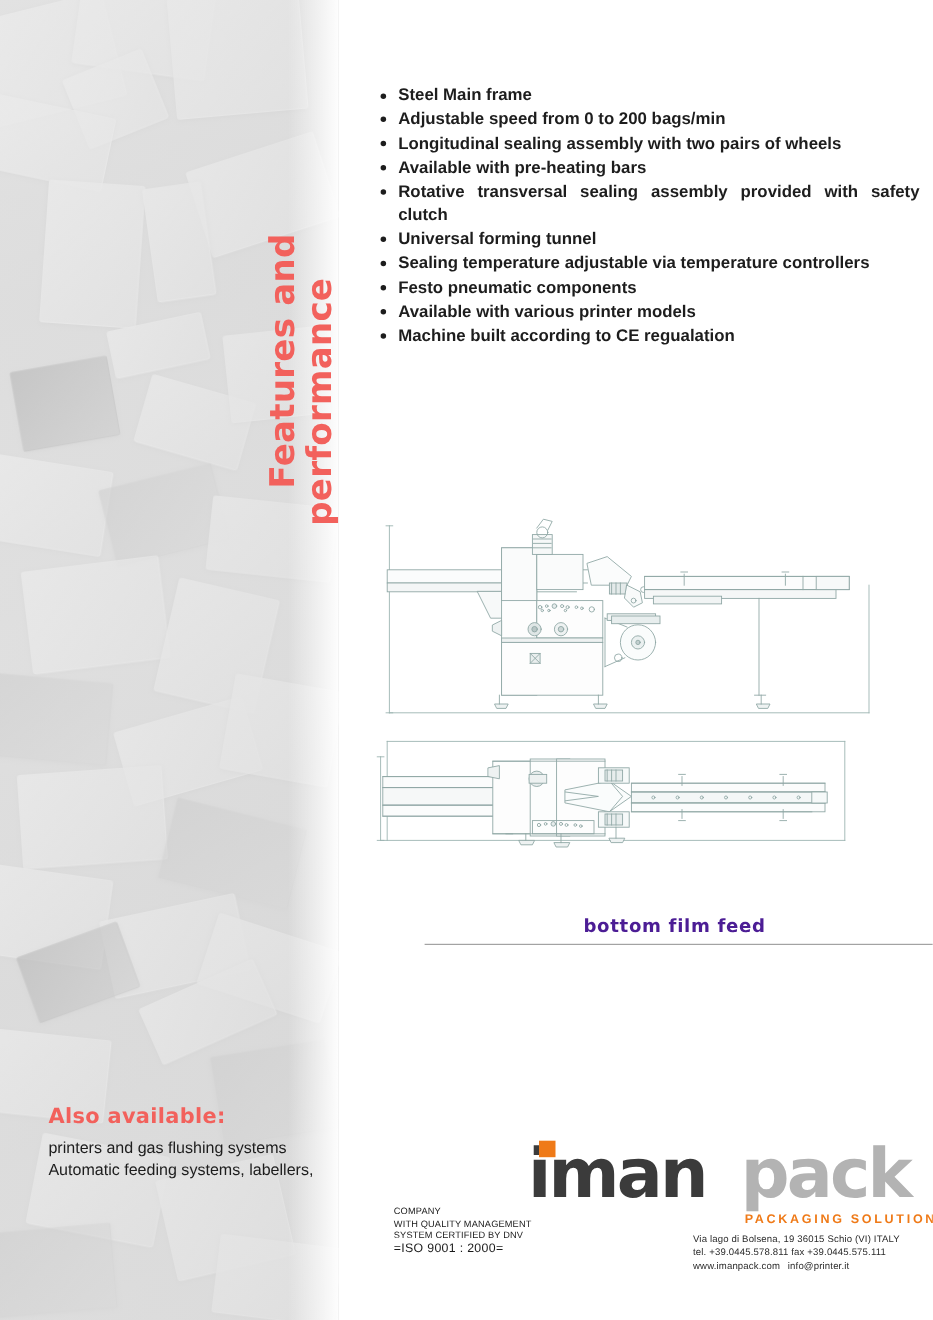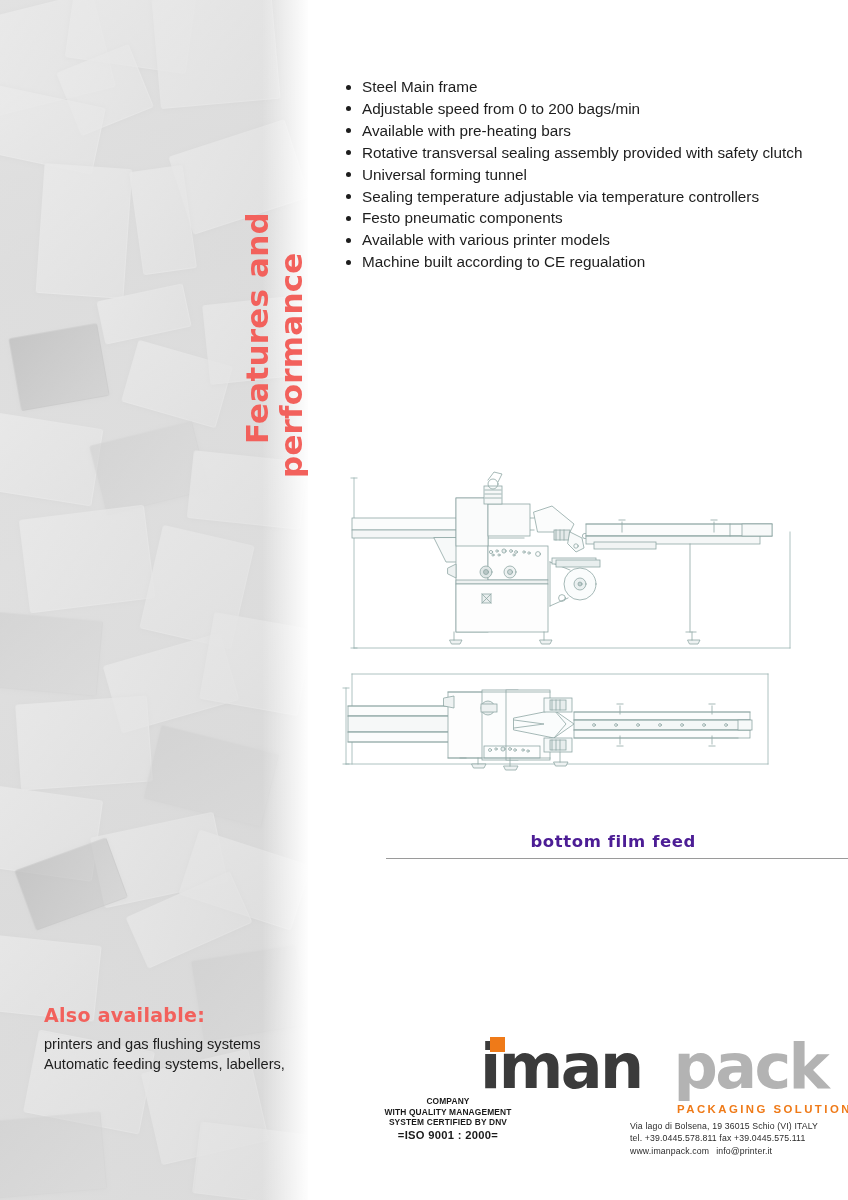--- a/index.html
+++ b/index.html
@@ -73,21 +73,21 @@
 
   
   #content{
     position:absolute;left:308px;top:0;width:540px;height:1200px;
     background:#ffffff;
   }
 
   
   #feature-list{
     position:absolute;left:36px;top:76px;width:492px;
-    list-style:none;margin:0;padding:0;
+    list-style:none;margin:0;padding:0;font-weight:bold;
   }
   #feature-list li{
     position:relative;
     padding-left:18px;
     font-size:15.3px;
     line-height:21.4px;
     color:#1d1d1d;
     margin:0 0 0.5px 0;
     text-align:justify;
     text-justify:inter-word;
@@ -125,24 +125,23 @@
   }
 
   
   #footer{
     position:absolute;left:0;top:1020px;width:540px;height:180px;
   }
 
   
   #iso-block{
     position:absolute;left:50px;top:76px;width:180px;
-    text-align:center;
     color:#1a1a1a;
     font-family:"Liberation Sans", sans-serif;
-    font-weight:bold;
+    font-weight:normal;
   }
   #iso-block .l{ font-size:8.4px; line-height:10.6px; letter-spacing:.15px;}
   #iso-block .iso{ font-size:11.2px; line-height:14px; letter-spacing:.3px; margin-top:.5px;}
 
   
   #logo{
     position:absolute;left:172px;top:8px;width:345px;height:112px;
   }
   #logo-word{
     position:absolute;left:0;top:8px;
@@ -229,20 +228,21 @@
     <div class="ln l1">Features and</div>
     <div class="ln l2">performance</div>
   </div>
 </div>
 
 <div id="content">
 
   <ul id="feature-list">
     <li>Steel Main frame</li>
     <li>Adjustable speed from 0 to 200 bags/min</li>
+    <li>Longitudinal sealing assembly with two pairs of wheels</li>
     <li>Available with pre-heating bars</li>
     <li>Rotative transversal sealing assembly provided with safety clutch</li>
     <li>Universal forming tunnel</li>
     <li>Sealing temperature adjustable via temperature controllers</li>
     <li>Festo pneumatic components</li>
     <li>Available with various printer models</li>
     <li>Machine built according to CE regualation</li>
   </ul>
 
   <div id="drawings">

